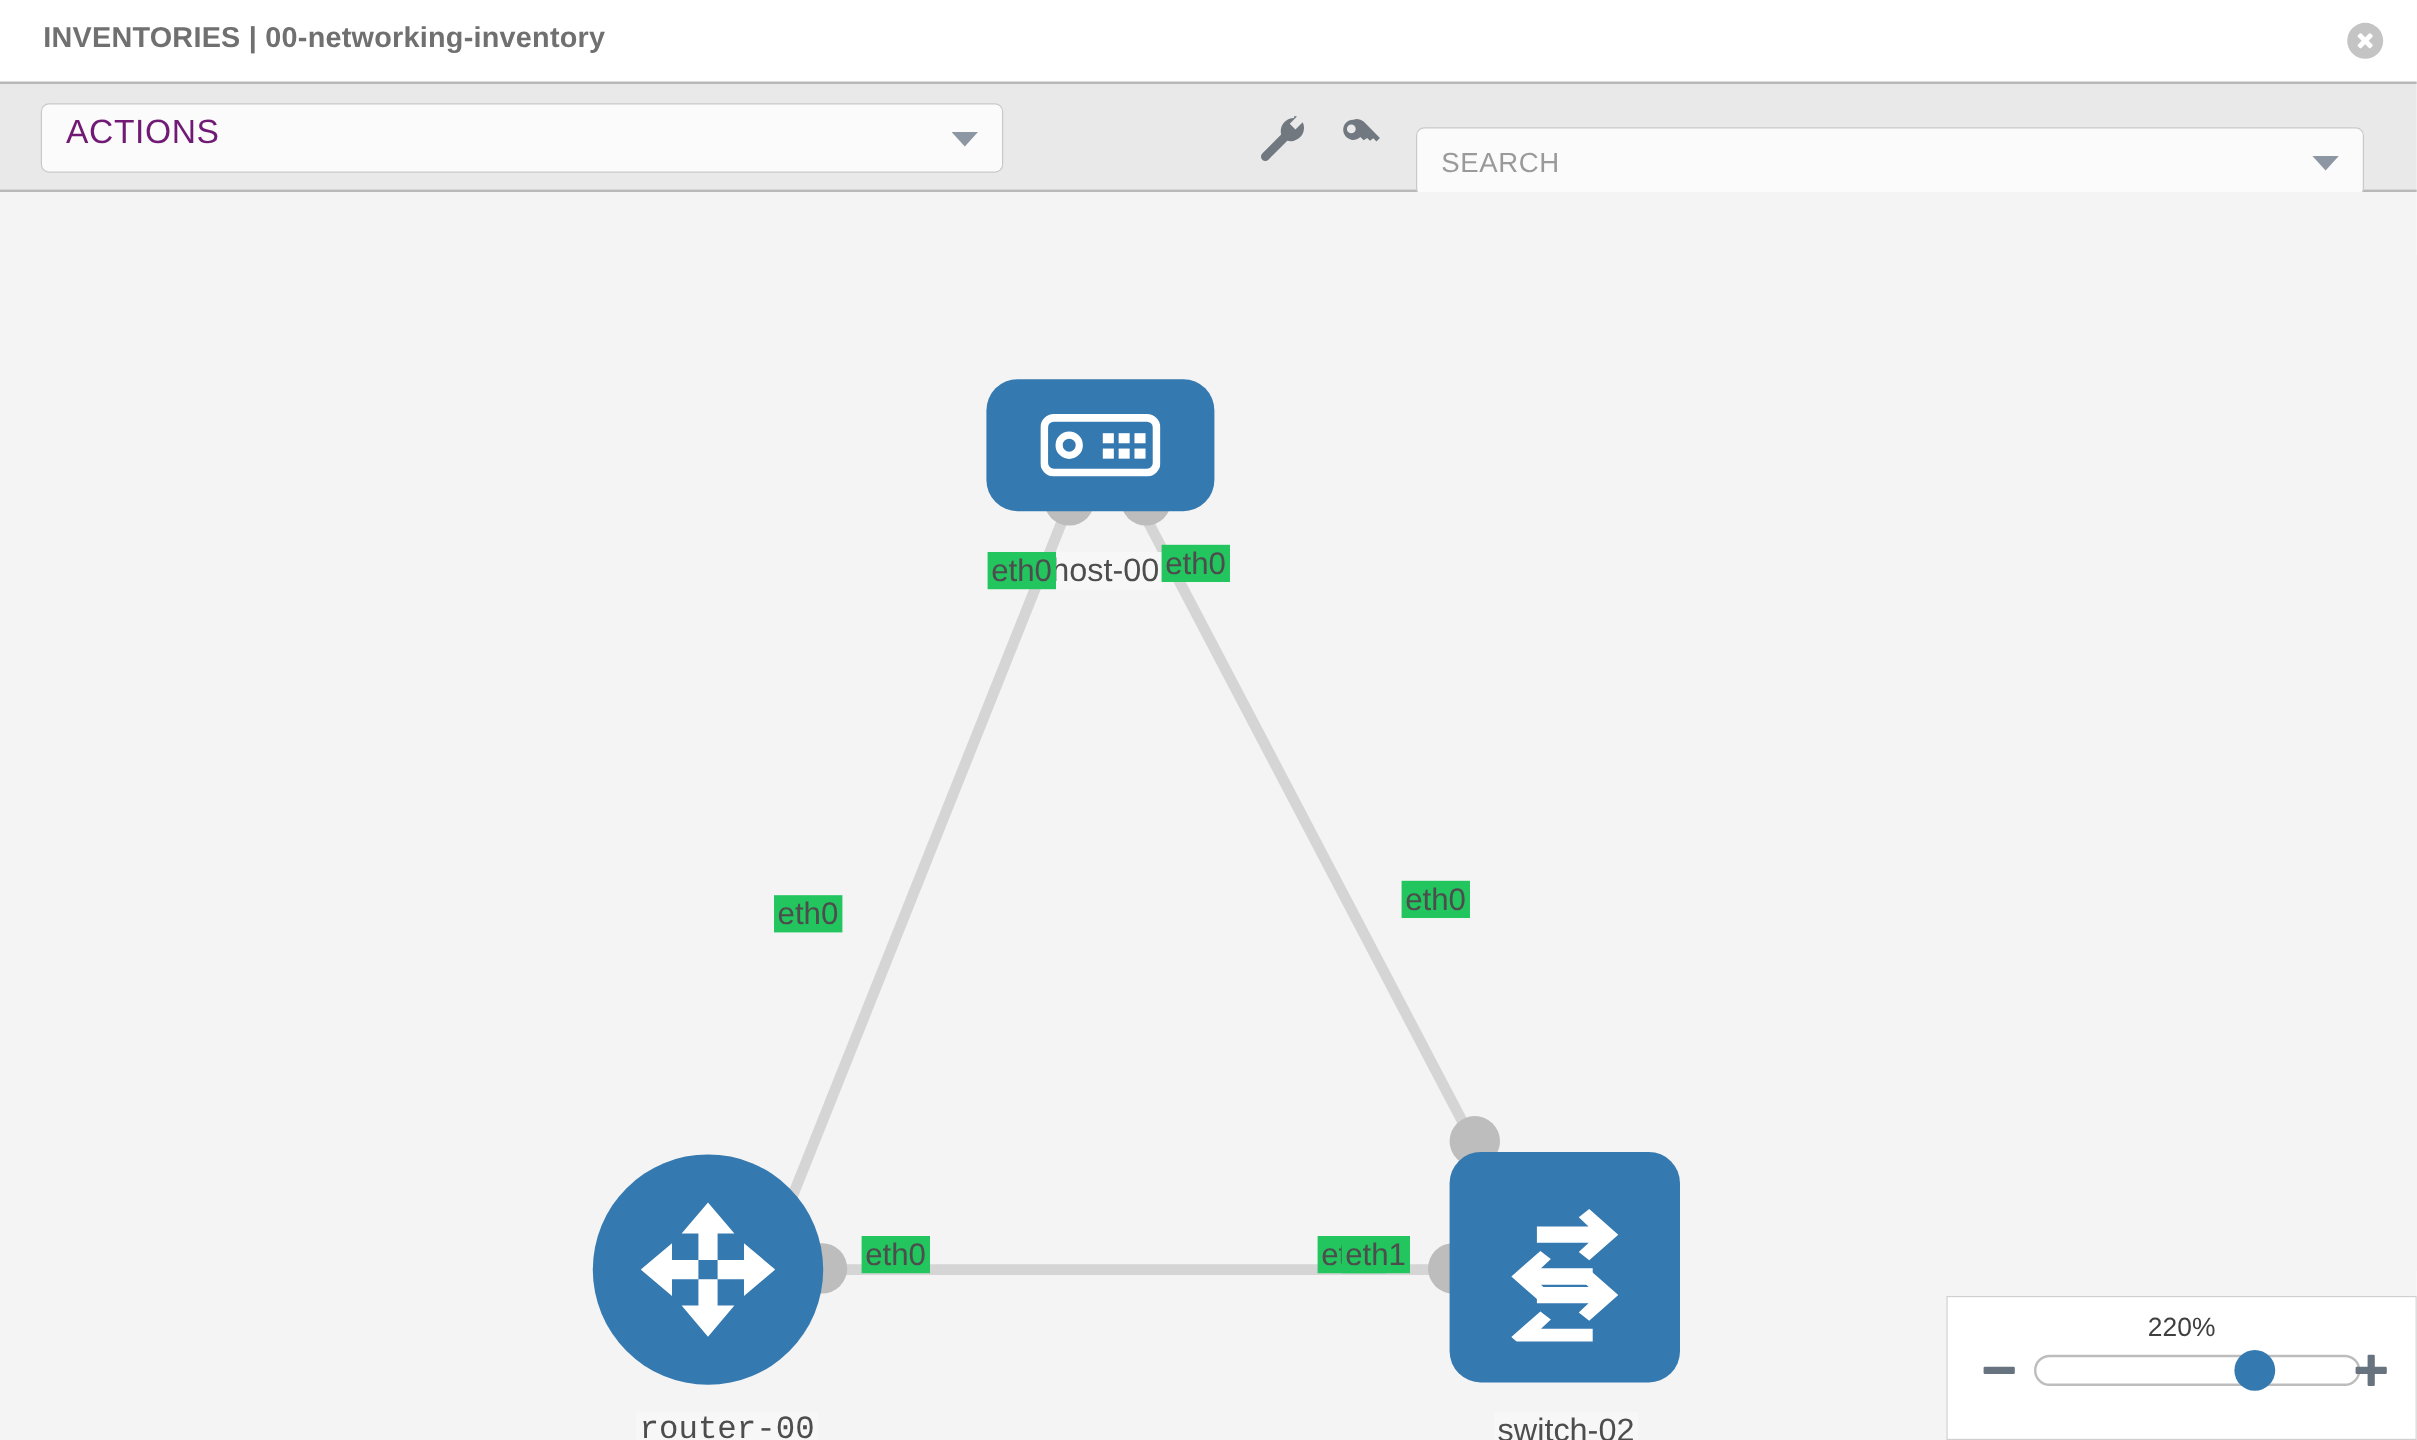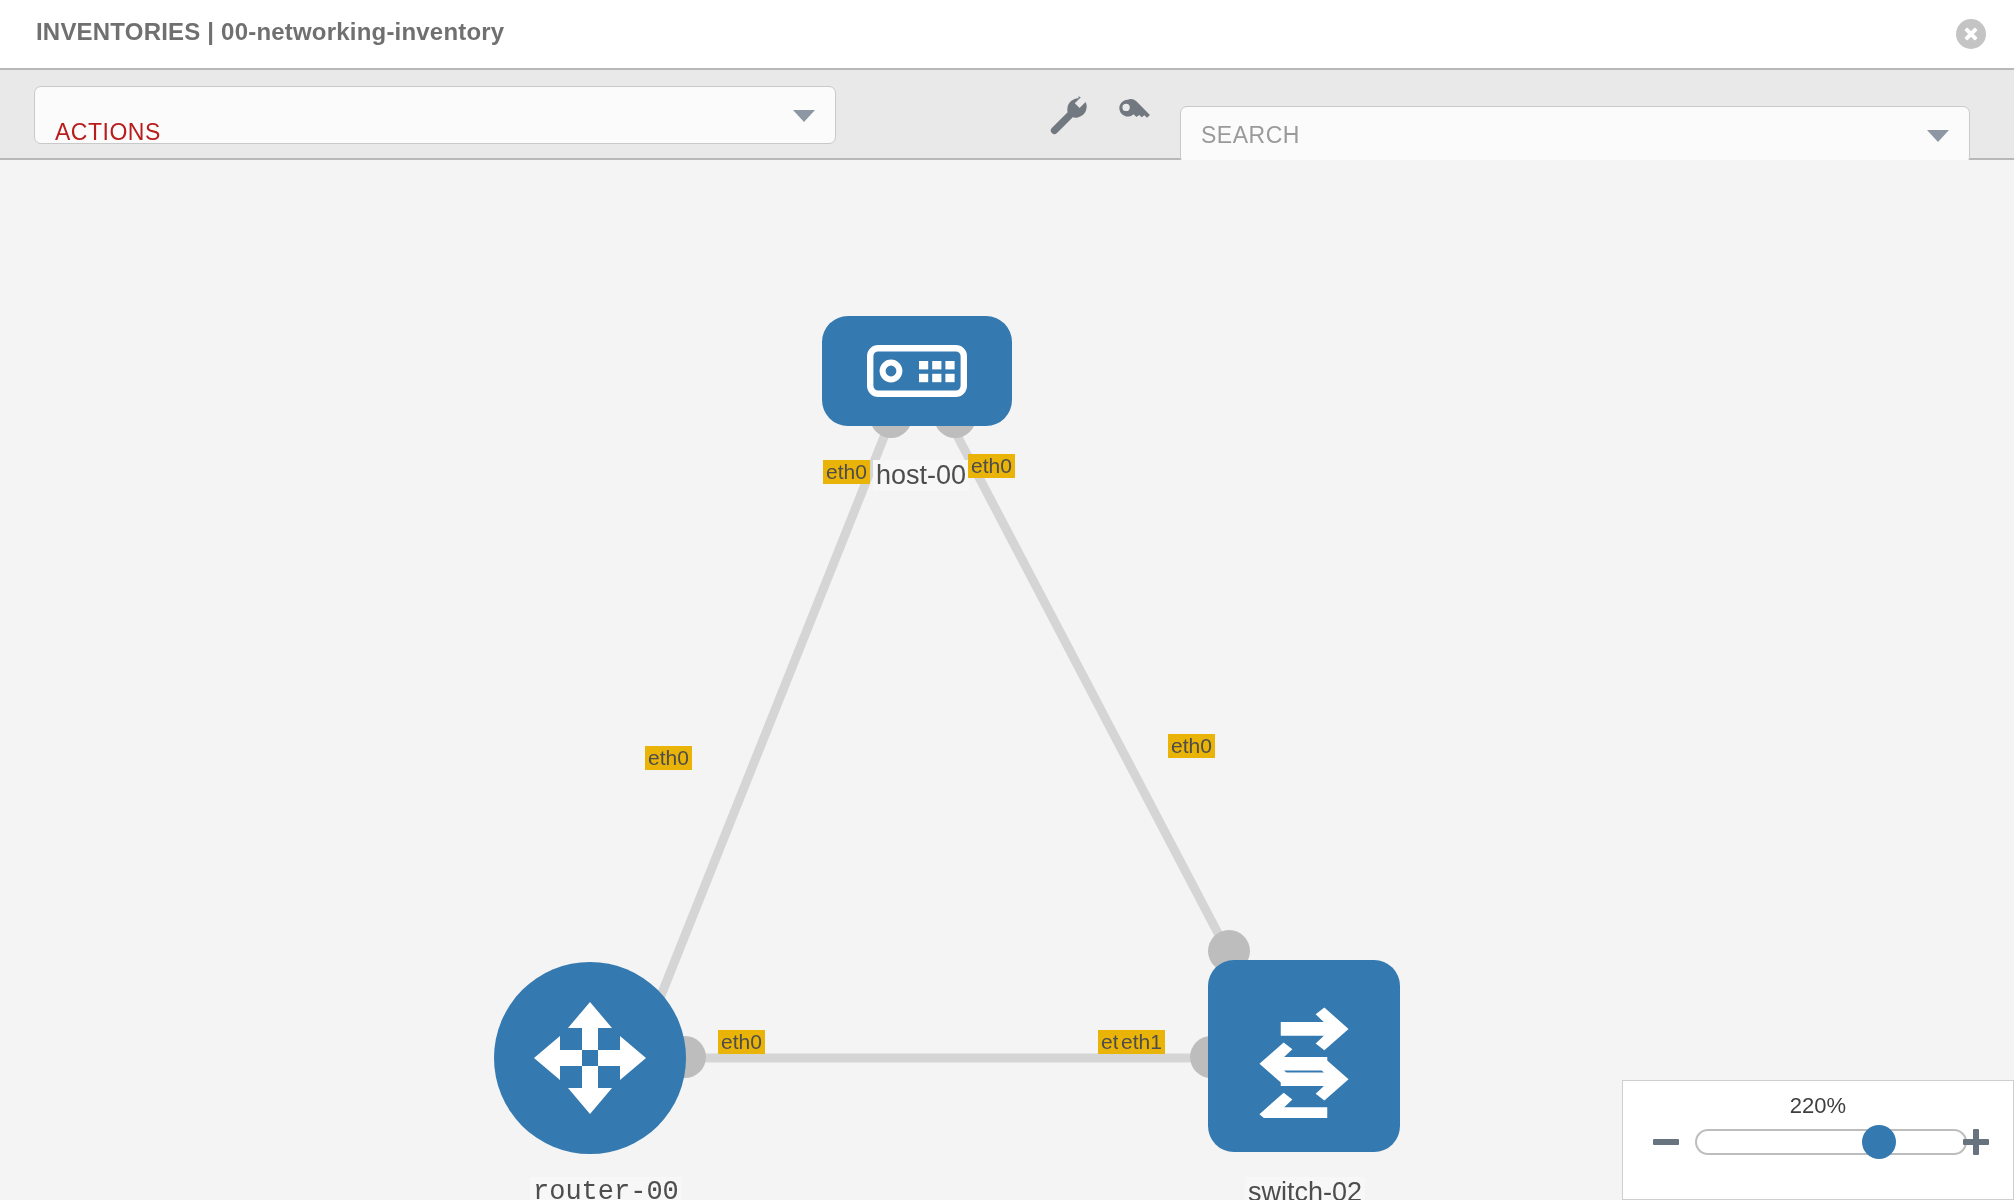--- a/index.html
+++ b/index.html
@@ -40,22 +40,22 @@
     border-top: 2px solid #b8b8b8;
     border-bottom: 2px solid #b8b8b8;
   }
   .actions-select {
     position: absolute; left: 34px; top: 16px;
     width: 802px; height: 58px;
     background: #fbfbfb; border: 1px solid #c9c9c9; border-radius: 7px;
     cursor: pointer;
   }
   .actions-label {
-    position: absolute; left: 20px; top: 32px;
-    font-size: 23px; color: #b91c1c; letter-spacing: 0.5px;
+    position: absolute; left: 20px; top: 7px;
+    font-size: 28px; color: #701a75; letter-spacing: 0.5px;
   }
   .caret {
     position: absolute; right: 20px; top: 50%; margin-top: -5px;
     width: 0; height: 0;
     border-left: 11px solid transparent;
     border-right: 11px solid transparent;
     border-top: 12px solid #8d97a3;
   }
   .tool-icon { position: absolute; top: 22px; cursor: pointer; }
   .wrench-icon { left: 1046px; }
@@ -93,22 +93,22 @@
 
   
   .port { position: absolute; width: 42px; height: 42px; border-radius: 50%; background: #bdbdbd; }
 
   
   .node-label {
     position: absolute; font-size: 27px; color: #4d4d4d;
     background: #f7f7f7; padding: 0 3px; white-space: nowrap; margin-top: 17px;
   }
   .edge-label {
-    position: absolute; font-size: 21px; color: #4d4d4d;
-    background: #eab308; padding: 0 3px; white-space: nowrap;
+    position: absolute; font-size: 26px; color: #4d4d4d;
+    background: #22c55e; padding: 0 3px; white-space: nowrap;
   }
 
   
   .zoom-panel {
     position: absolute; left: 1622px; top: 1080px;
     width: 392px; height: 120px;
     background: #ffffff; border: 1px solid #cfcfcf;
   }
   .zoom-value {
     position: absolute; left: 0; right: 0; top: 12px;

